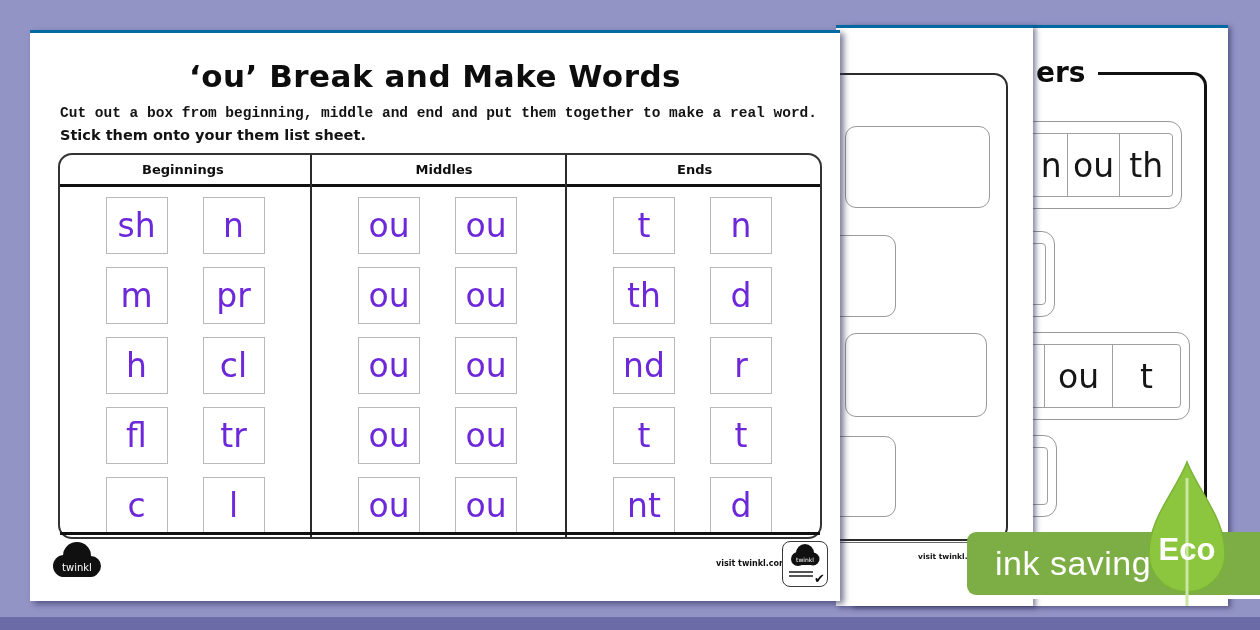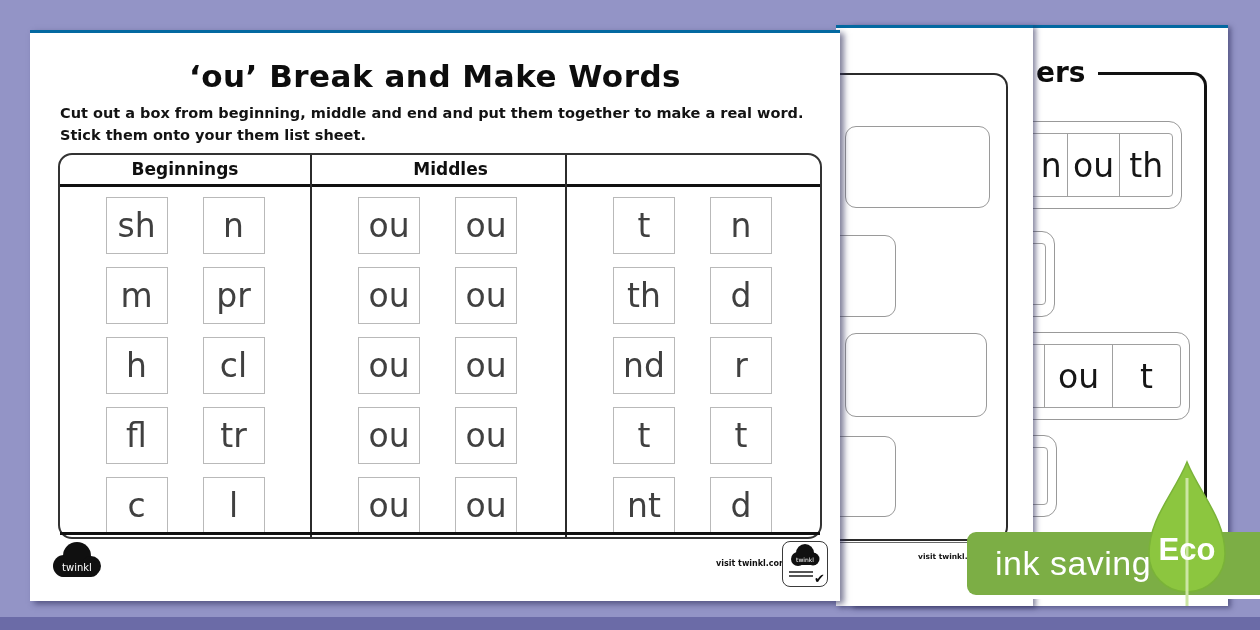--- a/index.html
+++ b/index.html
@@ -12,39 +12,39 @@
   .page3{left:850px;top:25px;width:378px;height:578px;z-index:1;overflow:hidden;
          box-shadow:3px 2px 5px rgba(40,40,85,.55);text-align:right;}
   .page2{left:836px;top:25px;width:197px;height:578px;z-index:2;overflow:hidden;
          box-shadow:3px 2px 5px rgba(40,40,85,.55);}
   .page1{left:30px;top:30px;width:810px;height:568px;z-index:3;
          box-shadow:4px 3px 6px rgba(40,40,85,.6);}
 
   
   .ws-title{position:absolute;left:0;top:25px;width:100%;text-align:center;
             font-size:31px;font-weight:bold;color:#0d0d0d;letter-spacing:.5px;}
-  .ws-line1{position:absolute;left:30px;top:72px;font-size:14.5px;font-weight:600;color:#131313;}
+  .ws-line1{position:absolute;left:30px;top:72px;font-size:14.5px;font-weight:600;color:#131313;font-family:Liberation Mono, monospace;}
   .ws-line2{position:absolute;left:30px;top:94px;font-size:14.5px;font-weight:600;color:#131313;}
 
   .ws-table{position:absolute;left:28px;top:120px;width:760px;height:382px;
             border:2px solid #333;border-radius:14px;}
   .col-sep{position:absolute;top:0;bottom:0;width:2px;background:#2b2b2b;}
   .sep1{left:250px;} .sep2{left:505px;}
   .hdr-row{position:absolute;left:0;top:0;width:100%;height:28px;display:flex;}
   .hdr{display:flex;align-items:center;justify-content:center;
-       font-size:17px;font-weight:bold;color:#0f0f0f;}
+       font-size:13px;font-weight:bold;color:#0f0f0f;}
   .hdr.b{width:250px;} .hdr.m{width:255px;margin-left:13px;} .hdr.e{width:255px;}
   .hdr-line{position:absolute;left:0;top:29px;width:100%;height:3px;background:#101010;}
   .bot-line{position:absolute;left:0;bottom:2px;width:100%;height:3px;background:#101010;}
 
   .cellgrid{position:absolute;top:42px;display:grid;grid-template-columns:62px 62px;
             gap:13px 35px;justify-content:center;}
   .g1{left:0;width:250px;} .g2{left:250px;width:255px;} .g3{left:505px;width:255px;}
   .lcell{height:55px;border:1.5px solid #b9b9b9;background:#fff;display:flex;
-         align-items:center;justify-content:center;font-size:33px;color:#404040;}
+         align-items:center;justify-content:center;font-size:33px;color:#6d28d9;}
 
   .tw-logo{position:absolute;left:20px;top:508px;}
   .visit-front{position:absolute;left:686px;top:526px;font-size:8px;font-weight:bold;color:#101010;}
   .quality-badge{position:absolute;left:752px;top:508px;width:44px;height:44px;background:#fff;
                  border:1.5px solid #3a3a3a;border-radius:8px;overflow:hidden;}
   .qb-lines{position:absolute;left:6px;top:29px;width:24px;height:2px;background:#555;
             box-shadow:0 4px 0 #555;}
   .qb-check{position:absolute;right:2px;bottom:0px;font-size:13px;font-weight:bold;color:#0a0a0a;}
 
   
@@ -130,20 +130,21 @@
 
   <div class="page page1">
     <div class="ws-title">‘ou’ Break and Make Words</div>
     <div class="ws-line1">Cut out a box from beginning, middle and end and put them together to make a real word.</div>
     <div class="ws-line2">Stick them onto your them list sheet.</div>
 
     <div class="ws-table">
       <div class="hdr-row">
         <div class="hdr b">Beginnings</div>
         <div class="hdr m">Middles</div>
+        <div class="hdr e">Ends</div>
       </div>
       <div class="hdr-line"></div>
       <div class="col-sep sep1"></div>
       <div class="col-sep sep2"></div>
       <div class="cellgrid g1">
           <div class="lcell">sh</div>
           <div class="lcell">n</div>
           <div class="lcell">m</div>
           <div class="lcell">pr</div>
           <div class="lcell">h</div>

